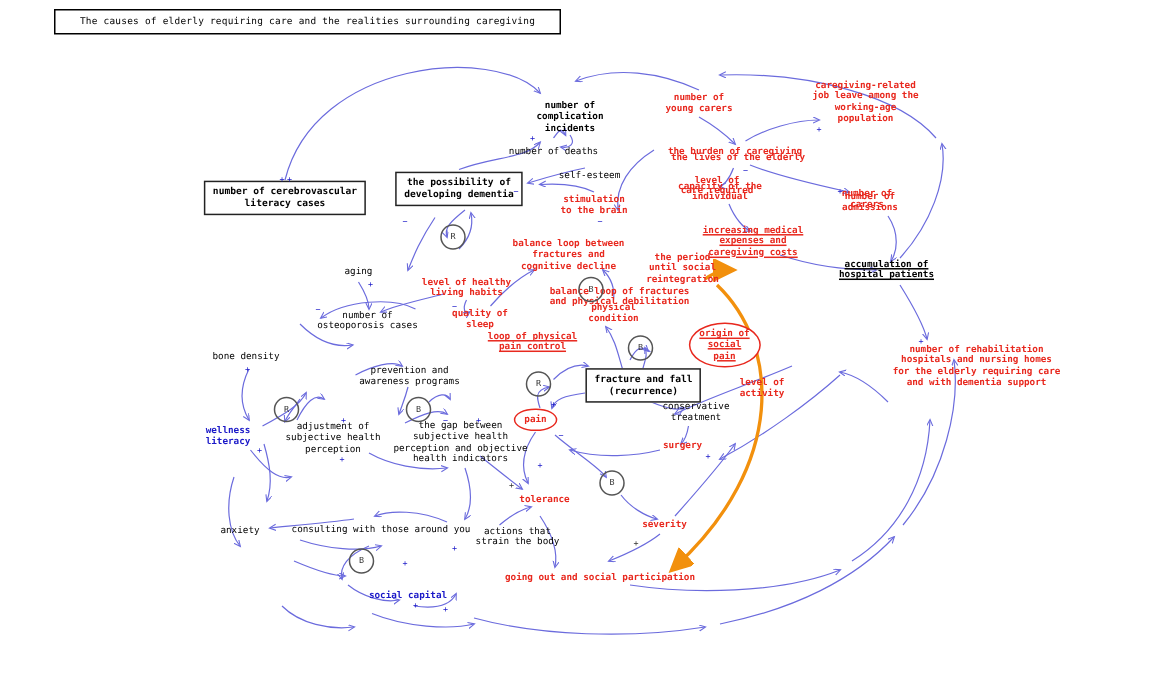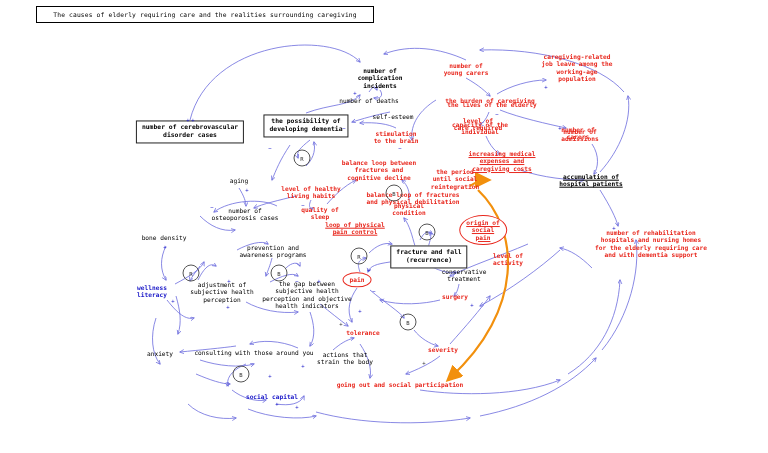--- a/index.html
+++ b/index.html
@@ -200,21 +200,21 @@
   </svg>
 
   <div class="title-box">The causes of elderly requiring care and the realities surrounding caregiving</div>
 
   <div id="nodes">
       <div class="node n-black" style="font-weight: bold; left: 380px; top: 78px;">number of
 complication
 incidents</div>
       <div class="node n-black" style="left: 369px; top: 101px;">number of deaths</div>
       <div class="node n-box" style="left: 190px; top: 132px;">number of cerebrovascular
-disorder cases</div>
+literacy cases</div>
       <div class="node n-box" style="left: 306px; top: 126px;">the possibility of
 developing dementia</div>
       <div class="node n-black" style="left: 393px; top: 117px;">self-esteem</div>
       <div class="node n-red" style="left: 396px; top: 137px;">stimulation
 to the brain</div>
       <div class="node n-red" style="left: 379px; top: 170px;">balance loop between
 fractures and
 cognitive decline</div>
       <div class="node n-black" style="left: 239px; top: 181px;">aging</div>
       <div class="node n-red" style="left: 311px; top: 192px;">level of healthy

